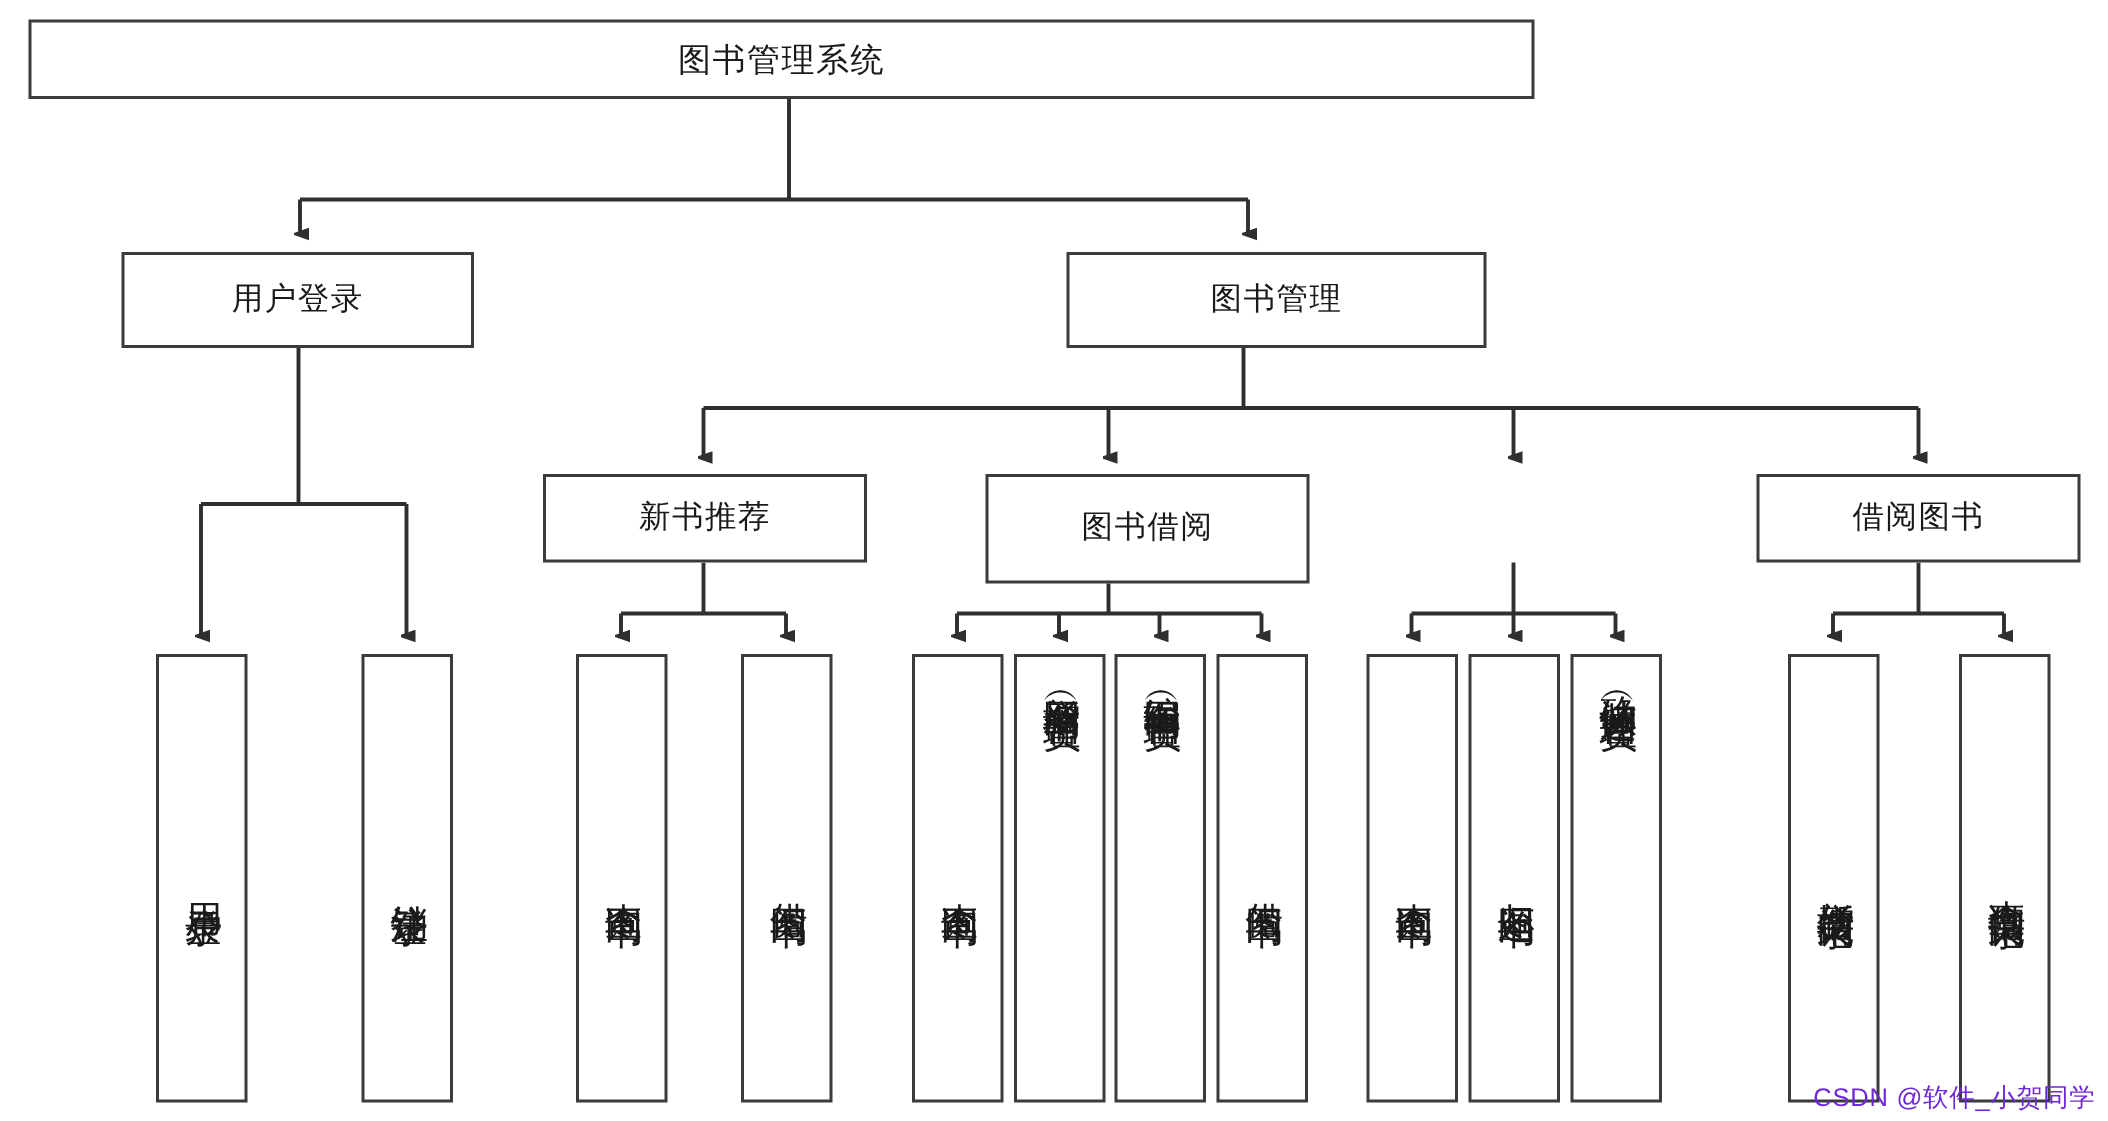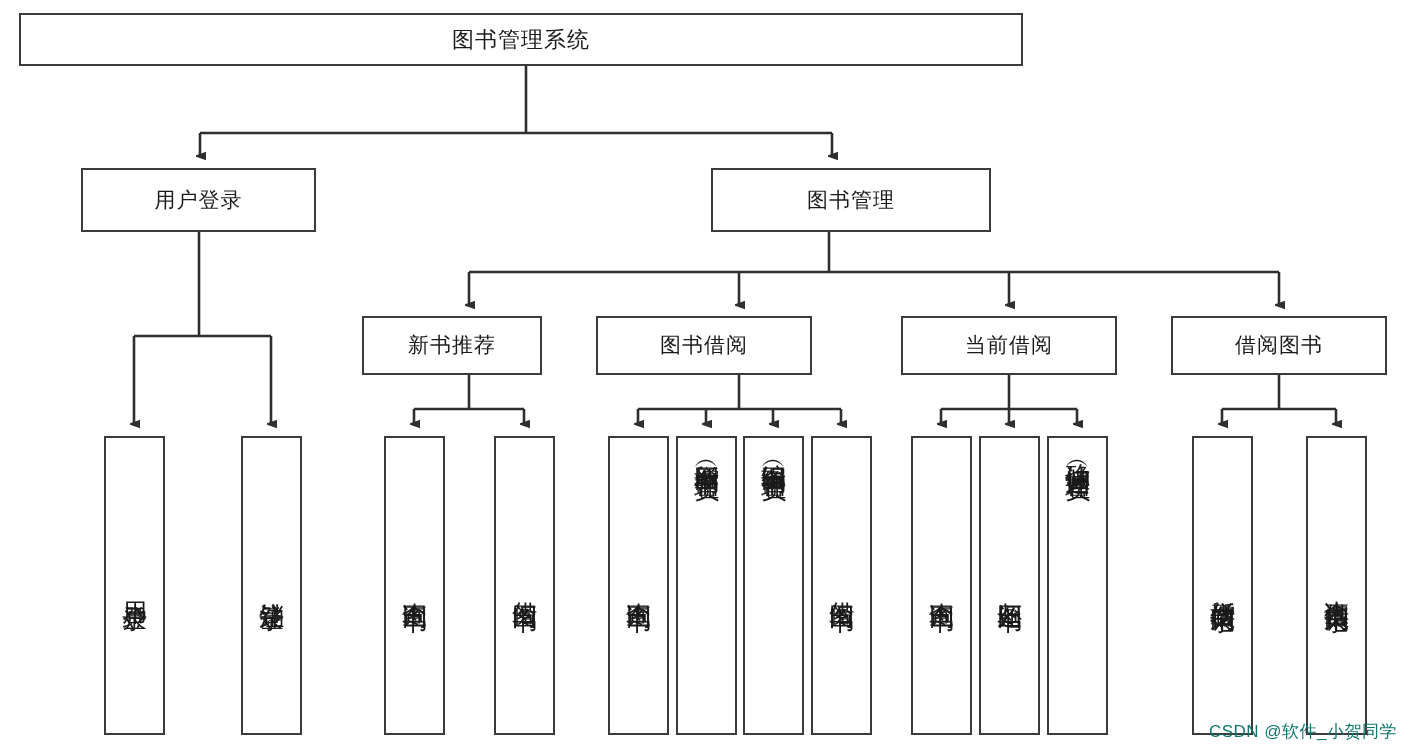--- a/index.html
+++ b/index.html
@@ -56,21 +56,21 @@
   }
   .node.leaf.centered{
     align-items:center;
     padding-top:0;
   }
   .watermark{
     position:absolute;
     right:8px;
     bottom:4px;
     font-size:17px;
-    color:#0f766e;
+    color:#6d28d9;
     letter-spacing:0.5px;
     white-space:nowrap;
     user-select:none;
   }
 </style>
 </head>
 <body>
 
 <div id="diagram">
 
@@ -129,31 +129,28 @@
   </div>
 
   <div class="node horiz" style="left:81px;top:168px;width:235px;height:64px;">
     <span class="node-label">用户登录</span>
   </div>
 
   <div class="node horiz" style="left:711px;top:168px;width:280px;height:64px;">
     <span class="node-label">图书管理</span>
   </div>
 
-  <div class="node horiz" style="left:362px;top:316px;width:180px;height:59px;">
+  <div class="node horiz" style="left:362px;top:316px;width:216px;height:59px;">
     <span class="node-label">新书推荐</span>
   </div>
 
-  <div class="node horiz" style="left:596px;top:316px;width:216px;height:59px;">
+  <div class="node horiz" style="left:657px;top:316px;width:216px;height:73px;">
     <span class="node-label">图书借阅</span>
   </div>
 
-  <div class="node horiz" style="left:901px;top:316px;width:216px;height:59px;">
-    <span class="node-label">当前借阅</span>
-  </div>
 
   <div class="node horiz" style="left:1171px;top:316px;width:216px;height:59px;">
     <span class="node-label">借阅图书</span>
   </div>
 
   <div class="node leaf centered" style="left:104px;top:436px;width:61px;height:299px;">
     <span class="node-label">用户登录</span>
   </div>
 
   <div class="node leaf centered" style="left:241px;top:436px;width:61px;height:299px;">

